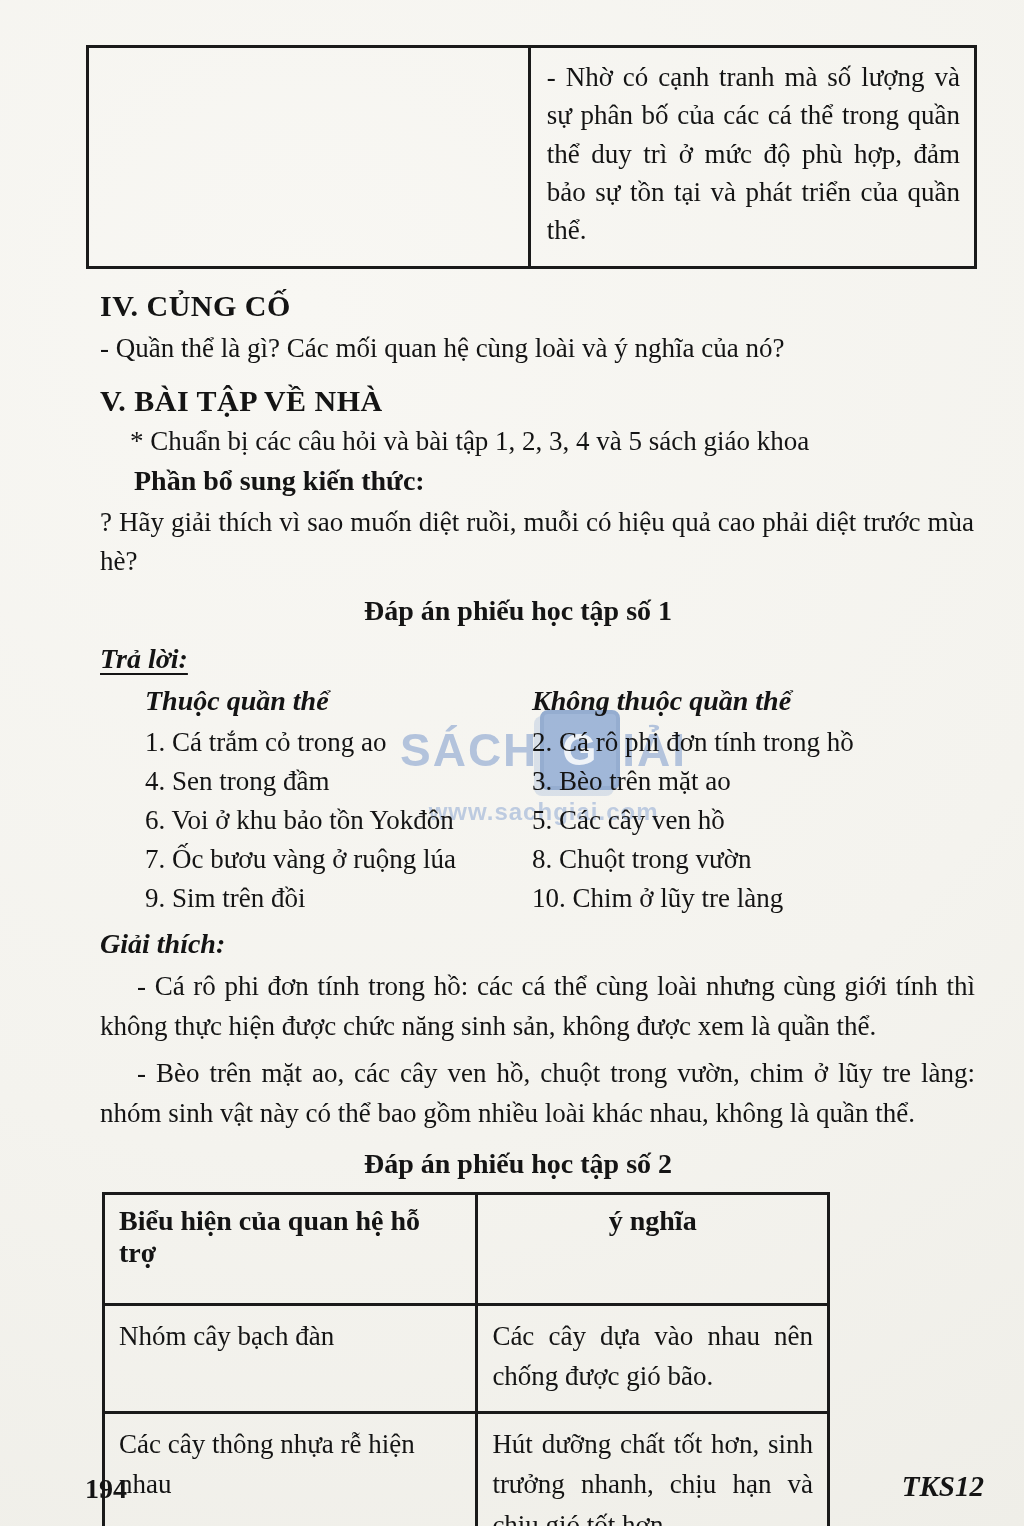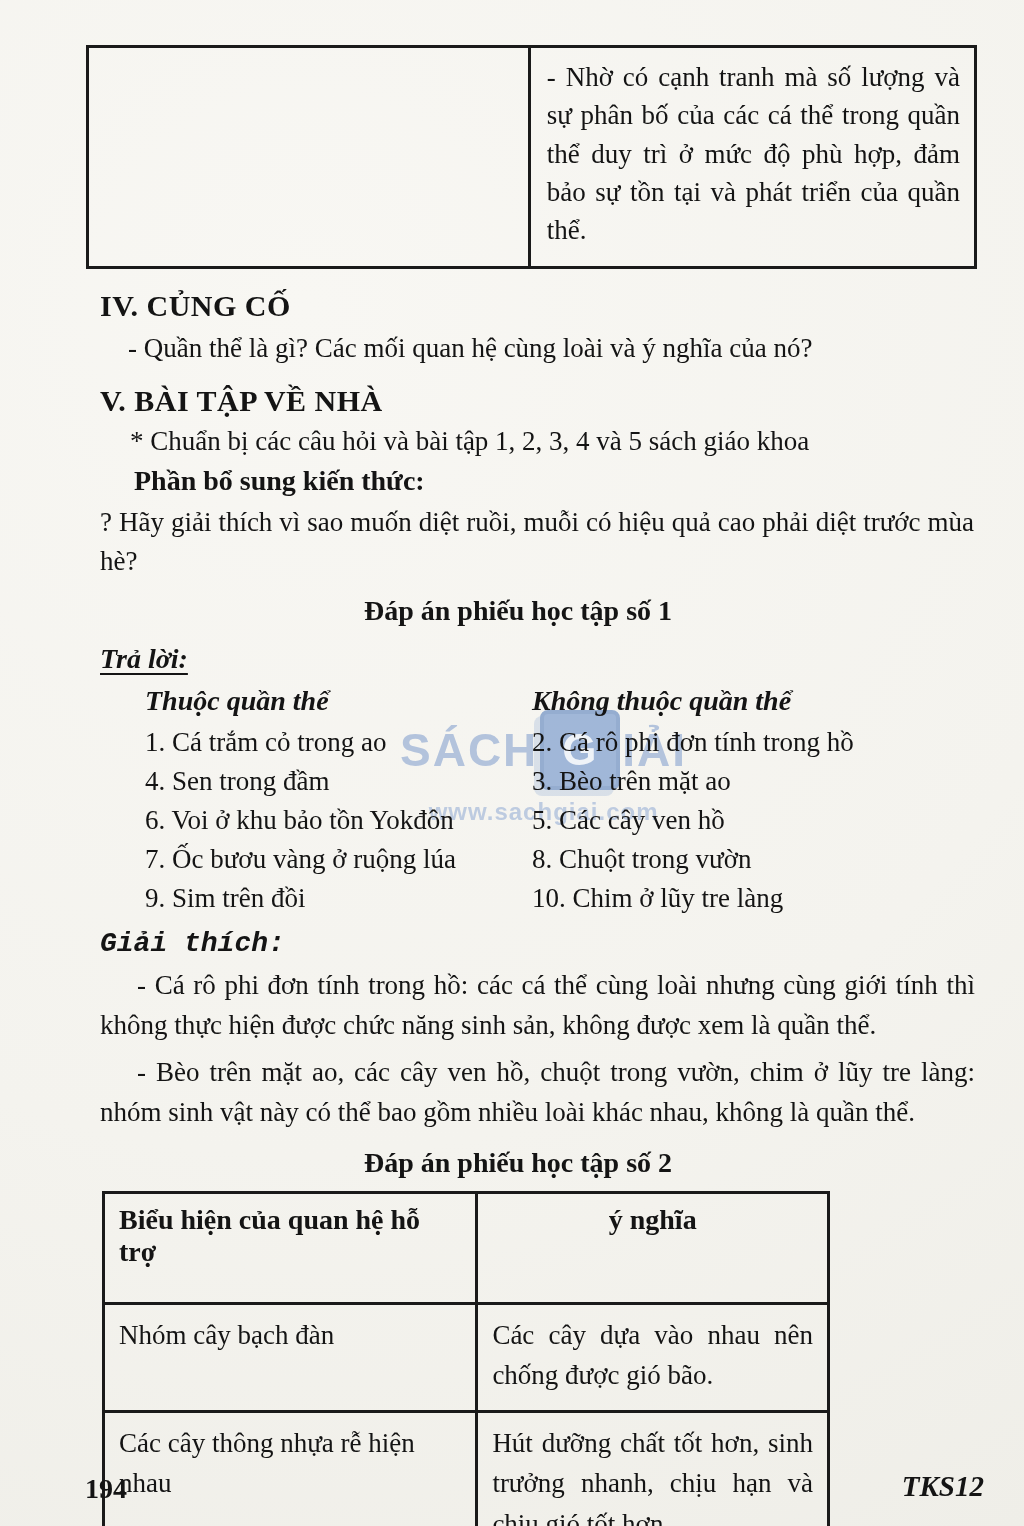--- a/index.html
+++ b/index.html
@@ -28,21 +28,21 @@
     font-size:27px; line-height:1.42;
     text-align:justify;
   }
 
   
   .h-sec {
     margin:20px 48px 0 88px;
     font-size:30px; font-weight:bold;
     letter-spacing:0.5px;
   }
-  .q-line  { margin:10px 48px 0 116px; font-size:27px; }
+  .q-line  { margin:10px 48px 0 88px; font-size:27px; }
   .v-line1 { margin:8px 48px 0 118px; font-size:27px; }
   .v-line2 { margin:8px 48px 0 122px; font-size:28px; font-weight:bold; }
   .v-quest { margin:6px 50px 0 88px;  font-size:27px; line-height:1.45; text-align:justify; }
 
   .title-center {
     margin:14px 60px 0 60px;
     text-align:center;
     font-size:28px; font-weight:bold;
   }
 
@@ -56,21 +56,21 @@
   
   .cols { display:flex; margin:10px 40px 0 133px; }
   .col-a { width:387px; flex:none; }
   .col-b { flex:1; }
   .col-head { font-size:28px; font-weight:bold; font-style:italic; margin-bottom:6px; }
   .plain-list { list-style:none; margin:0; padding:0; }
   .plain-list li { font-size:27px; line-height:39px; }
 
   .explain-label {
     margin:10px 0 0 88px;
-    font-size:28px; font-weight:bold; font-style:italic;font-family:Liberation Mono, monospace;
+    font-size:28px; font-weight:bold; font-style:italic;
   }
   .para {
     margin:6px 49px 0 88px;
     font-size:27px; line-height:1.5;
     text-align:justify;
     text-indent:37px;
   }
 
   
   .table2 {

